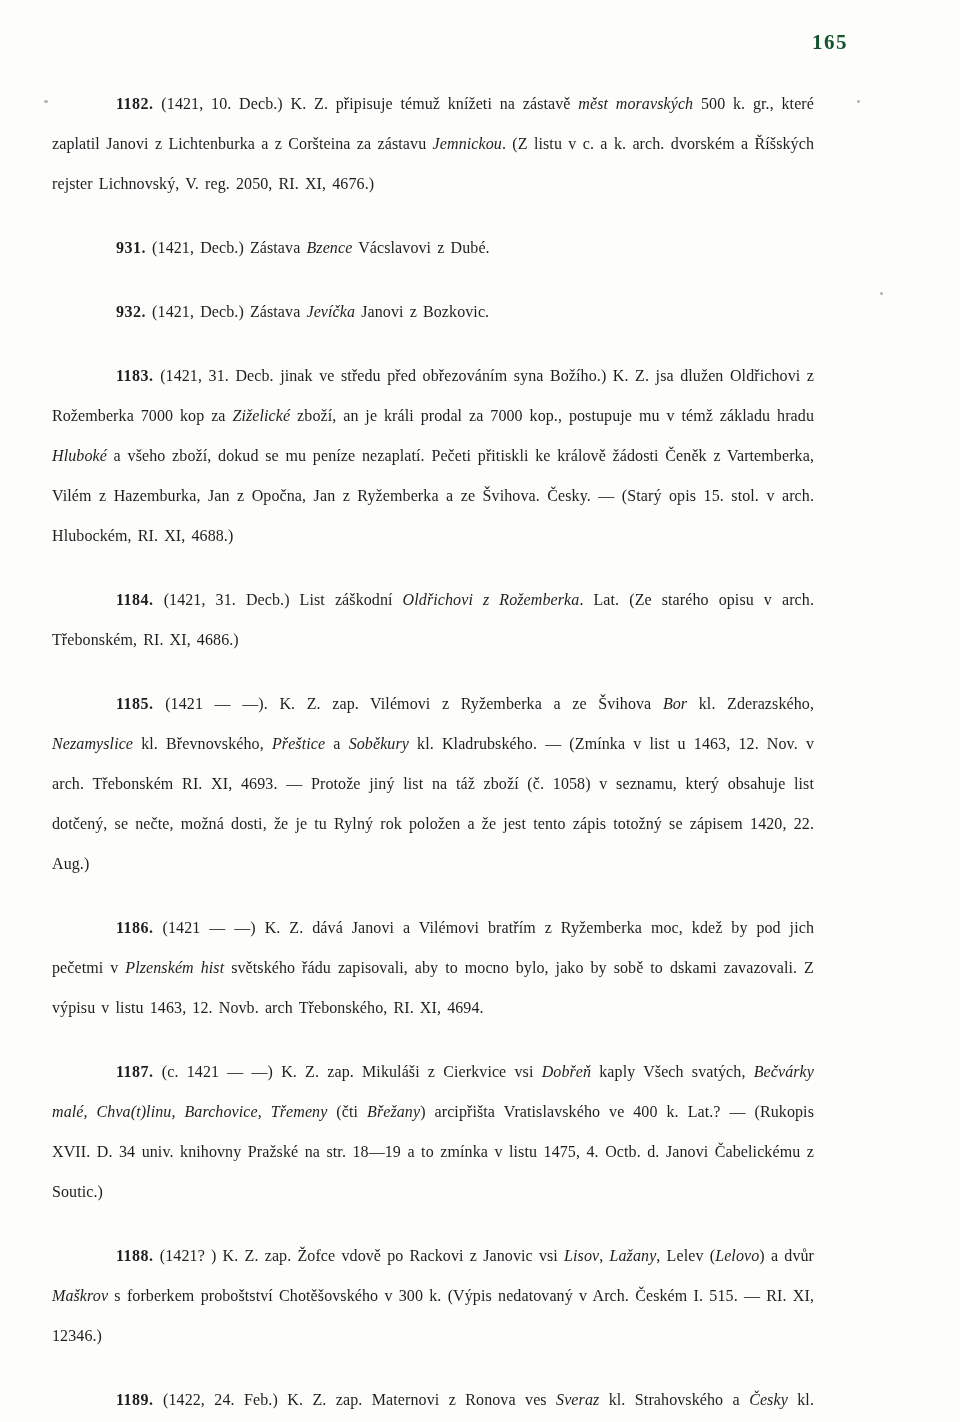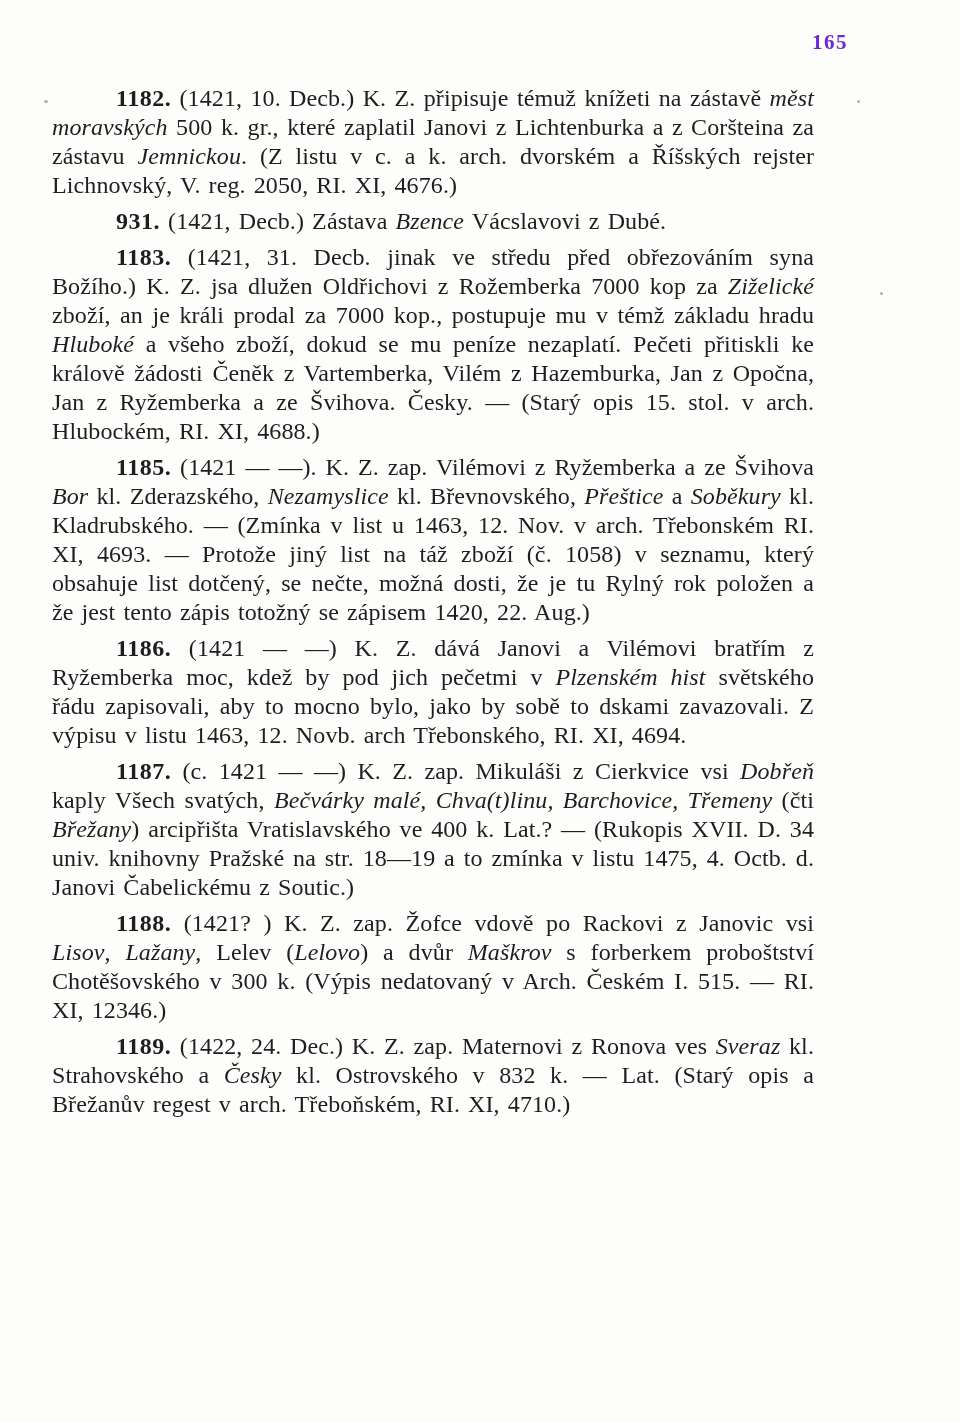--- a/index.html
+++ b/index.html
@@ -16,38 +16,38 @@
     font-family: "Liberation Serif", "DejaVu Serif", serif;
     color: #1e1e1e;
   }
   .page-number {
     position: absolute;
     top: 30px;
     left: 812px;
     font-size: 21px;
     letter-spacing: 1.5px;
     font-weight: 700;
-    color: #6d28d9;
+    color: #14532d;
   }
   .text-block {
     position: absolute;
     top: 84px;
     left: 52px;
     width: 762px;
   }
   p.para {
     margin: 0;
-    font-size: 24px;
-    line-height: 29px;
+    font-size: 16px;
+    line-height: 40px;
     text-align: justify;
     text-indent: 64px;
     word-spacing: 2px;
     letter-spacing: 0.1px;
   }
-  p.para.spaced { margin-top: 7px; }
+  p.para.spaced { margin-top: 24px; }
   p.para .b {
     font-weight: 700;
     letter-spacing: 0.5px;
   }
   p.para .i { font-style: italic; }
   .speck {
     position: absolute;
     background: #555;
     border-radius: 50%;
     opacity: 0.45;
@@ -58,24 +58,26 @@
 </style>
 </head>
 <body>
 
 <div class="page">
   <div class="page-number">165</div>
 
   <div class="text-block" id="text-block">
       <p class="para"><span class="b">1182.</span><span class="n"> (1421, 10. Decb.)  K. Z. připisuje témuž knížeti na zástavě </span><span class="i">měst moravských</span><span class="n"> 500 k. gr., které zaplatil Janovi z Lichtenburka a z Coršteina za zástavu </span><span class="i">Jemnickou</span><span class="n">. (Z listu v c. a k. arch. dvorském a Říšských rejster Lichnovský, V. reg. 2050, RI. XI, 4676.)</span></p>
       <p class="para spaced"><span class="b">931.</span><span class="n"> (1421, Decb.) Zástava </span><span class="i">Bzence</span><span class="n"> Vácslavovi z Dubé.</span></p>
+      <p class="para spaced"><span class="b">932.</span><span class="n"> (1421, Decb.) Zástava </span><span class="i">Jevíčka</span><span class="n"> Janovi z Bozkovic.</span></p>
       <p class="para spaced"><span class="b">1183.</span><span class="n"> (1421, 31. Decb. jinak ve středu před obřezováním syna Božího.)  K. Z. jsa dlužen Oldřichovi z Rožemberka 7000 kop za </span><span class="i">Ziželické</span><span class="n"> zboží, an je králi prodal za 7000 kop., postupuje mu v témž základu hradu </span><span class="i">Hluboké</span><span class="n"> a všeho zboží, dokud se mu peníze nezaplatí. Pečeti přitiskli ke králově žádosti Čeněk z Vartemberka, Vilém z Hazemburka, Jan z Opočna, Jan z Ryžemberka a ze Švihova. Česky. — (Starý opis 15. stol. v arch. Hlubockém, RI. XI, 4688.)</span></p>
+      <p class="para spaced"><span class="b">1184.</span><span class="n"> (1421, 31. Decb.)  List záškodní </span><span class="i">Oldřichovi z Rožemberka</span><span class="n">. Lat. (Ze starého opisu v arch. Třebonském, RI. XI, 4686.)</span></p>
       <p class="para spaced"><span class="b">1185.</span><span class="n"> (1421 — —). K. Z. zap. Vilémovi z Ryžemberka a ze Švihova </span><span class="i">Bor</span><span class="n"> kl. Zderazského, </span><span class="i">Nezamyslice</span><span class="n"> kl. Břevnovského, </span><span class="i">Přeštice</span><span class="n"> a </span><span class="i">Soběkury</span><span class="n"> kl. Kladrubského. — (Zmínka v list u 1463, 12. Nov. v arch. Třebonském RI. XI, 4693. — Protože jiný list na táž zboží (č. 1058) v seznamu, který obsahuje list dotčený, se nečte, možná dosti, že je tu Rylný rok položen a že jest tento zápis totožný se zápisem 1420, 22. Aug.)</span></p>
       <p class="para spaced"><span class="b">1186.</span><span class="n"> (1421 — —)  K. Z.  dává Janovi a Vilémovi bratřím z Ryžemberka moc, kdež by pod jich pečetmi v </span><span class="i">Plzenském hist</span><span class="n"> světského řádu zapisovali, aby to mocno bylo, jako by sobě to dskami zavazovali. Z výpisu v listu 1463, 12. Novb. arch Třebonského, RI. XI, 4694.</span></p>
       <p class="para spaced"><span class="b">1187.</span><span class="n"> (c. 1421 — —)  K. Z. zap. Mikuláši z Cierkvice vsi </span><span class="i">Dobřeň</span><span class="n"> kaply Všech svatých, </span><span class="i">Bečvárky malé, Chva(t)linu, Barchovice, Třemeny</span><span class="n"> (čti </span><span class="i">Břežany</span><span class="n">) arcipřišta Vratislavského ve 400 k. Lat.? — (Rukopis XVII. D. 34 univ. knihovny Pražské na str. 18—19 a to zmínka v listu 1475, 4. Octb. d. Janovi Čabelickému z Soutic.)</span></p>
       <p class="para spaced"><span class="b">1188.</span><span class="n"> (1421?  ) K. Z. zap. Žofce vdově po Rackovi z Janovic vsi </span><span class="i">Lisov</span><span class="n">, </span><span class="i">Lažany</span><span class="n">, Lelev (</span><span class="i">Lelovo</span><span class="n">) a dvůr </span><span class="i">Maškrov</span><span class="n"> s forberkem proboštství Chotěšovského v 300 k. (Výpis nedatovaný v Arch. Českém I. 515. — RI. XI, 12346.)</span></p>
-      <p class="para spaced"><span class="b">1189.</span><span class="n"> (1422, 24. Dec.)  K. Z. zap. Maternovi z Ronova ves </span><span class="i">Sveraz</span><span class="n"> kl. Strahovského a </span><span class="i">Česky</span><span class="n"> kl. Ostrovského v 832 k. — Lat.  (Starý opis a Břežanův regest v arch. Třeboňském, RI. XI, 4710.)</span></p>
+      <p class="para spaced"><span class="b">1189.</span><span class="n"> (1422, 24. Feb.)  K. Z. zap. Maternovi z Ronova ves </span><span class="i">Sveraz</span><span class="n"> kl. Strahovského a </span><span class="i">Česky</span><span class="n"> kl. Ostrovského v 832 k. — Lat.  (Starý opis a Břežanův regest v arch. Třeboňském, RI. XI, 4710.)</span></p>
     </div>
 
   <div class="speck s1"></div>
   <div class="speck s2"></div>
   <div class="speck s3"></div>
 </div>
 
 </body></html>

